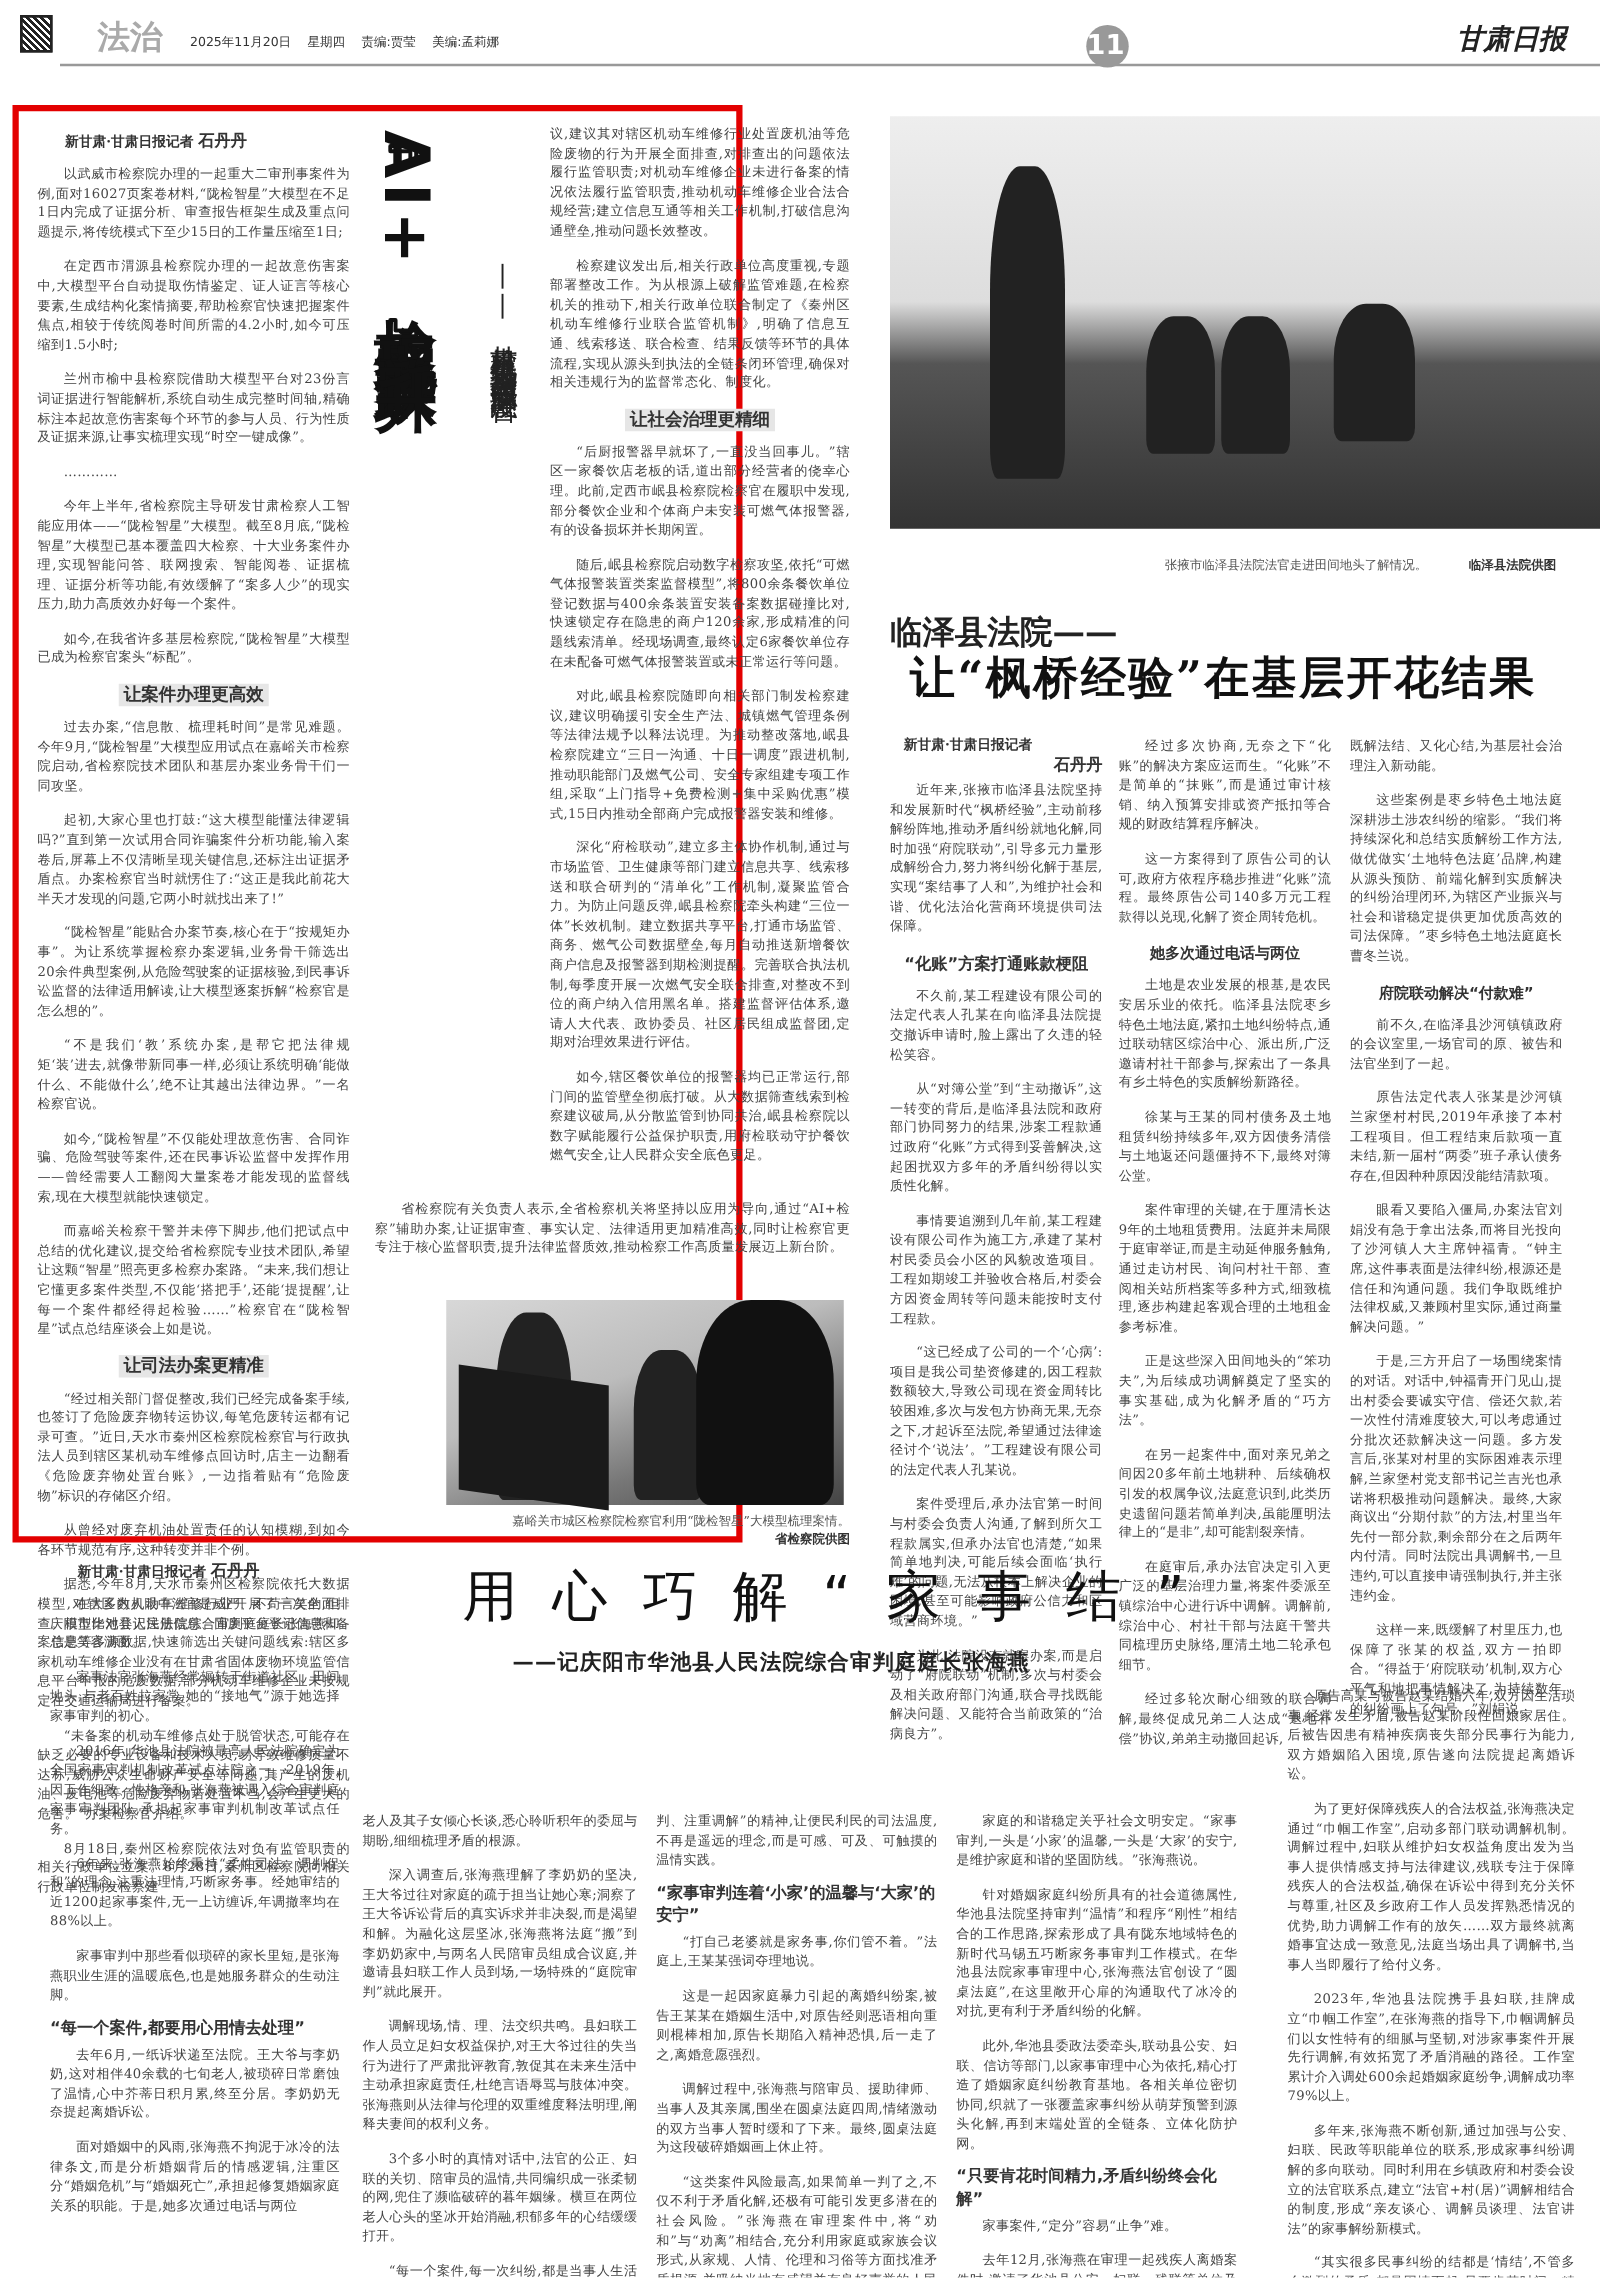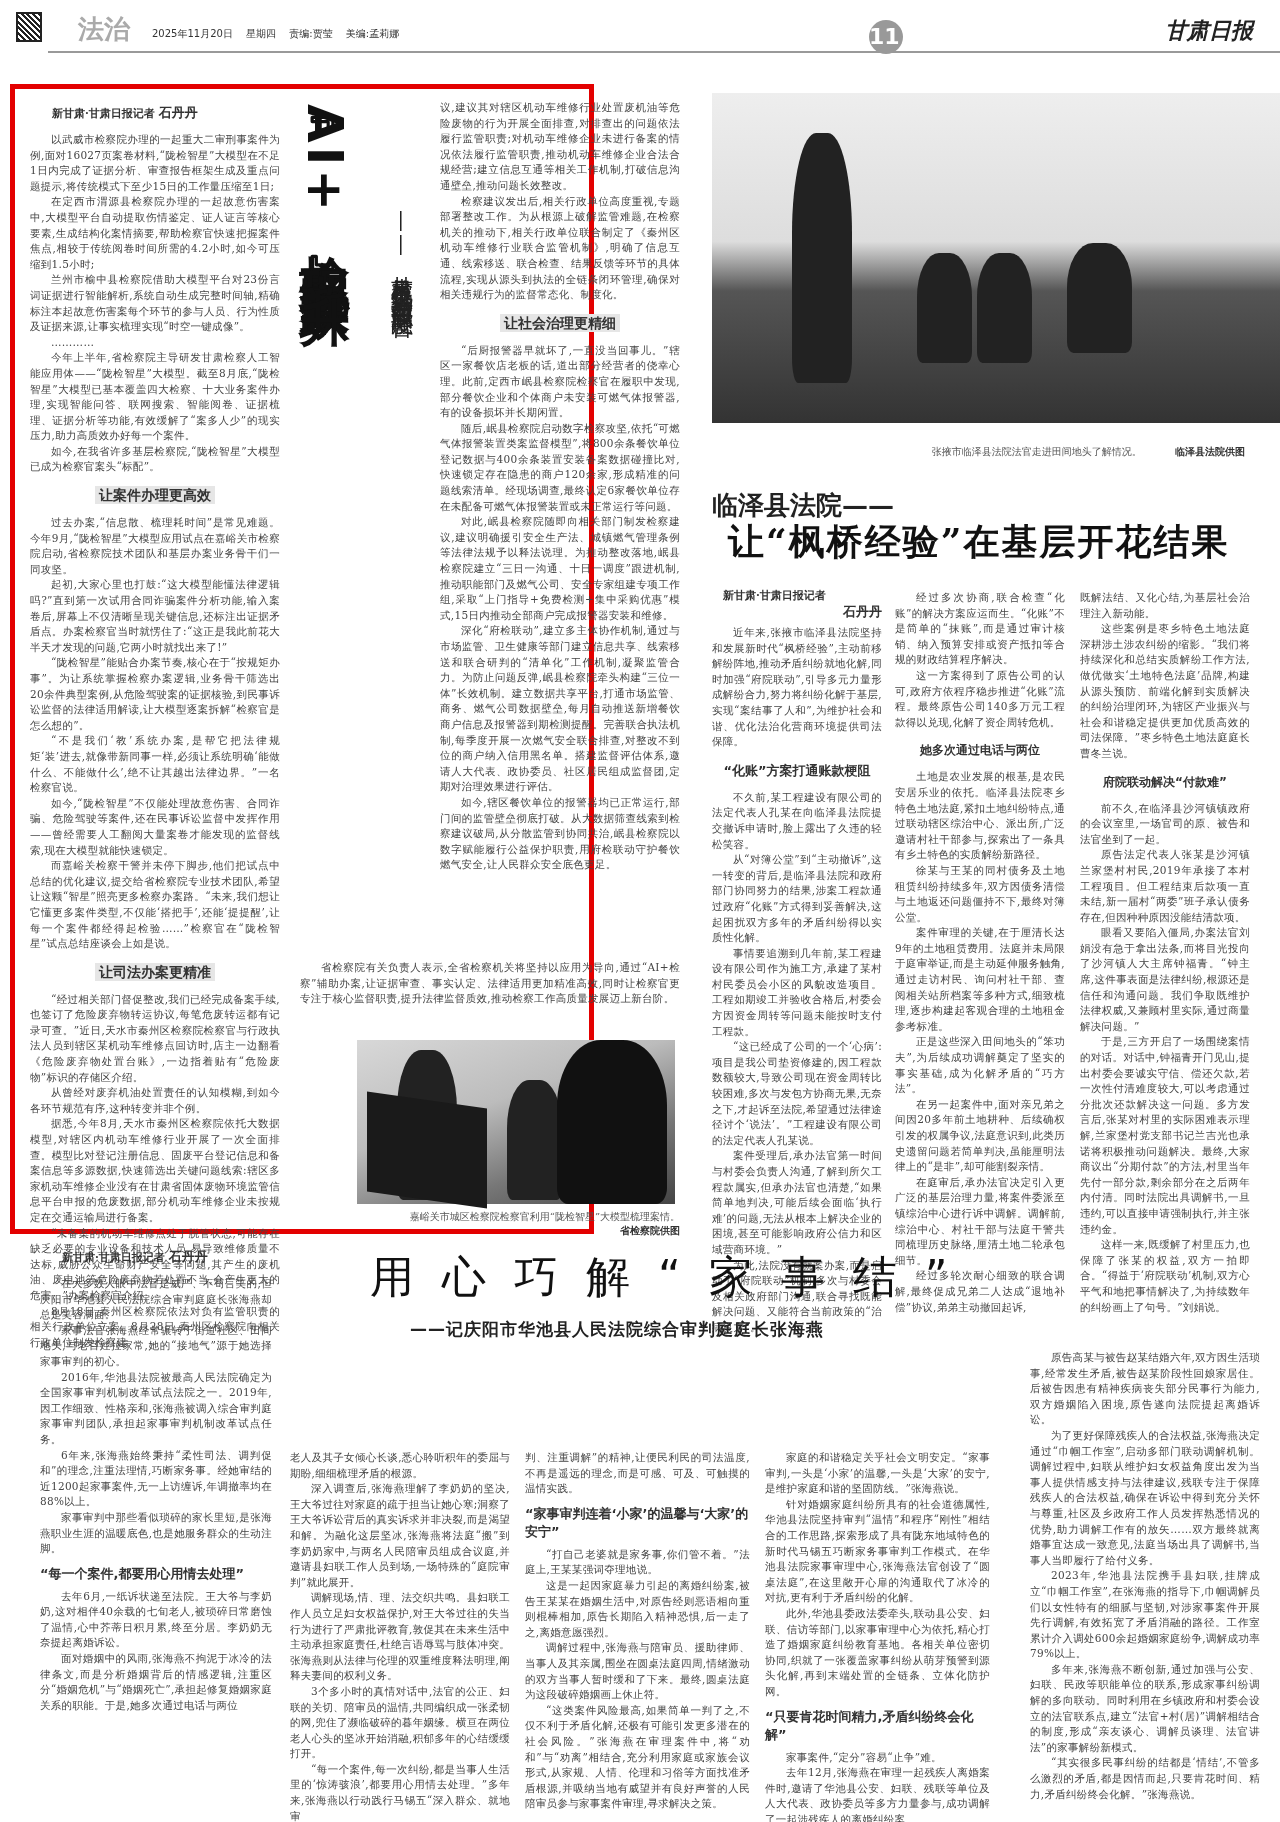--- a/index.html
+++ b/index.html
@@ -1,19 +1,19 @@
 <!DOCTYPE html>
 <html><head>
 <meta charset="utf-8">
 <style>
 *{box-sizing:border-box;margin:0;padding:0}
 body{width:1280px;height:1822px;background:#fff;font-family:"DejaVu Serif",serif;color:#333;position:relative;overflow:hidden}
 .abs{position:absolute}
 .p{font-size:10.5px;line-height:15.6px;text-indent:2em;text-align:justify;color:#444;letter-spacing:0.3px}
-.p+.p{margin-top:0}
+.p+.p{margin-top:12px}
 .sub{font-family:"DejaVu Sans",sans-serif;font-weight:bold;font-size:14px;text-align:center;margin:12px 0 10px;color:#333}
 .sub span{background:#e6e6e6;padding:1px 4px}
 .byline{font-size:11px;font-weight:bold;color:#333;text-indent:2em;margin-bottom:10px}
 .byline b{font-size:13px}
 
 .qr{width:26px;height:30px;background:repeating-linear-gradient(45deg,#222 0 2px,#fff 2px 4px),#222;border:2px solid #222}
 .hdr-line{height:2px;background:#999}
 .section{font-family:"DejaVu Sans",sans-serif;font-size:26px;font-weight:bold;color:#aaa}
 .hdr-meta{font-family:"DejaVu Sans",sans-serif;font-size:10px;color:#333}
 .pagenum{width:34px;height:34px;border-radius:50%;background:#999;color:#fff;font-family:"DejaVu Sans",sans-serif;font-weight:bold;font-size:22px;text-align:left;line-height:34px}
@@ -120,21 +120,21 @@
   <div class="sub" style="font-size:13px"><span style="background:none">“化账”方案打通账款梗阻</span></div>
   <p class="p">不久前,某工程建设有限公司的法定代表人孔某在向临泽县法院提交撤诉申请时,脸上露出了久违的轻松笑容。</p>
   <p class="p">从“对簿公堂”到“主动撤诉”,这一转变的背后,是临泽县法院和政府部门协同努力的结果,涉案工程款通过政府“化账”方式得到妥善解决,这起困扰双方多年的矛盾纠纷得以实质性化解。</p>
   <p class="p">事情要追溯到几年前,某工程建设有限公司作为施工方,承建了某村村民委员会小区的风貌改造项目。工程如期竣工并验收合格后,村委会方因资金周转等问题未能按时支付工程款。</p>
   <p class="p">“这已经成了公司的一个‘心病’:项目是我公司垫资修建的,因工程款数额较大,导致公司现在资金周转比较困难,多次与发包方协商无果,无奈之下,才起诉至法院,希望通过法律途径讨个‘说法’。”工程建设有限公司的法定代表人孔某说。</p>
   <p class="p">案件受理后,承办法官第一时间与村委会负责人沟通,了解到所欠工程款属实,但承办法官也清楚,“如果简单地判决,可能后续会面临‘执行难’的问题,无法从根本上解决企业的困境,甚至可能影响政府公信力和区域营商环境。”</p>
   <p class="p">为此,法院没有就案办案,而是启动了“府院联动”机制,多次与村委会及相关政府部门沟通,联合寻找既能解决问题、又能符合当前政策的“治病良方”。</p>
 </div>
 
 <div class="abs" style="left:895px;top:590px;width:170px">
-  <p class="p">经过多次协商,联合检查“化账”的解决方案应运而生。“化账”不是简单的“抹账”,而是通过审计核销、纳入预算安排或资产抵扣等合规的财政结算程序解决。</p>
+  <p class="p">经过多次协商,无奈之下“化账”的解决方案应运而生。“化账”不是简单的“抹账”,而是通过审计核销、纳入预算安排或资产抵扣等合规的财政结算程序解决。</p>
   <p class="p">这一方案得到了原告公司的认可,政府方依程序稳步推进“化账”流程。最终原告公司140多万元工程款得以兑现,化解了资企周转危机。</p>
   <div class="sub" style="font-size:12px"><span style="background:none">她多次通过电话与两位</span></div>
   <p class="p">土地是农业发展的根基,是农民安居乐业的依托。临泽县法院枣乡特色土地法庭,紧扣土地纠纷特点,通过联动辖区综治中心、派出所,广泛邀请村社干部参与,探索出了一条具有乡土特色的实质解纷新路径。</p>
   <p class="p">徐某与王某的同村债务及土地租赁纠纷持续多年,双方因债务清偿与土地返还问题僵持不下,最终对簿公堂。</p>
   <p class="p">案件审理的关键,在于厘清长达9年的土地租赁费用。法庭并未局限于庭审举证,而是主动延伸服务触角,通过走访村民、询问村社干部、查阅相关站所档案等多种方式,细致梳理,逐步构建起客观合理的土地租金参考标准。</p>
   <p class="p">正是这些深入田间地头的“笨功夫”,为后续成功调解奠定了坚实的事实基础,成为化解矛盾的“巧方法”。</p>
   <p class="p">在另一起案件中,面对亲兄弟之间因20多年前土地耕种、后续确权引发的权属争议,法庭意识到,此类历史遗留问题若简单判决,虽能厘明法律上的“是非”,却可能割裂亲情。</p>
   <p class="p">在庭审后,承办法官决定引入更广泛的基层治理力量,将案件委派至镇综治中心进行诉中调解。调解前,综治中心、村社干部与法庭干警共同梳理历史脉络,厘清土地二轮承包细节。</p>
   <p class="p">经过多轮次耐心细致的联合调解,最终促成兄弟二人达成“退地补偿”协议,弟弟主动撤回起诉,</p>
 </div>

